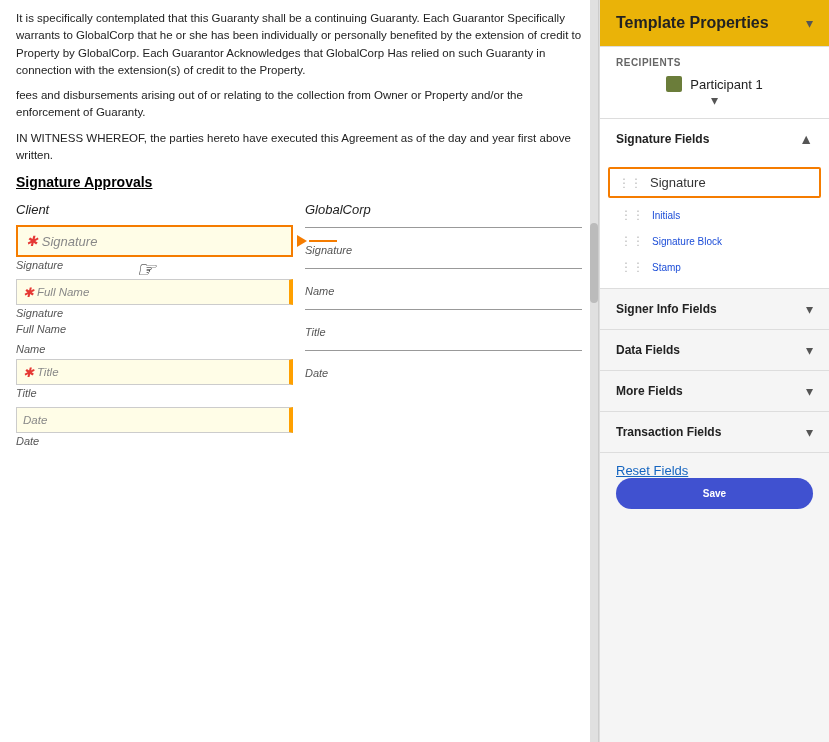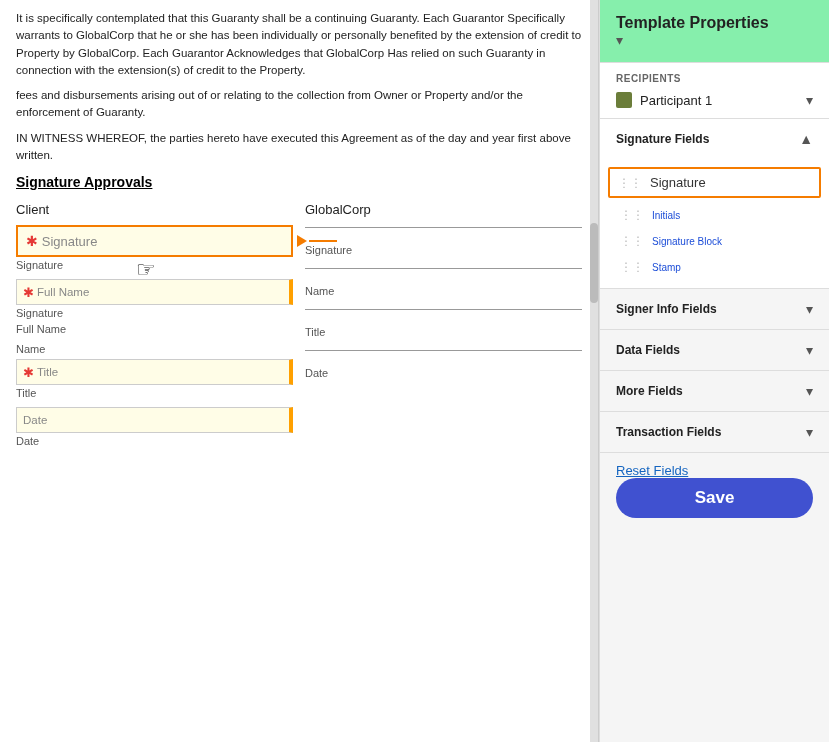--- a/index.html
+++ b/index.html
@@ -38,20 +38,21 @@
       font-size: 14px;
       font-weight: bold;
       text-decoration: underline;
       margin-bottom: 12px;
       margin-top: 4px;
     }
 
     .sig-columns {
       display: flex;
       gap: 12px;
+      font-style: italic;
     }
 
     .sig-col {
       flex: 1;
     }
 
     .col-header {
       font-size: 13px;
       font-weight: normal;
       margin-bottom: 8px;
@@ -115,25 +116,25 @@
       width: 230px;
       background: #f5f5f5;
       display: flex;
       flex-direction: column;
       border-left: 1px solid #ddd;
       overflow-y: auto;
     }
 
     .panel-header {
       display: flex;
+      align-items: center;
       justify-content: space-between;
       padding: 14px 16px 14px 16px;
-      background: #86efac;
+      background: #eab308;
       border-bottom: 1px solid #ddd;
-      flex-direction: column;
     }
 
     .panel-title {
       font-size: 16px;
       font-weight: bold;
       color: #222;
     }
 
     .chevron-icon {
       color: #555;
@@ -153,20 +154,21 @@
       color: #666;
       letter-spacing: 0.5px;
       margin-bottom: 8px;
     }
 
     .recipient-row {
       display: flex;
       align-items: center;
       justify-content: space-between;
       cursor: pointer;
+      flex-direction: column;
     }
 
     .recipient-info {
       display: flex;
       align-items: center;
       gap: 8px;
     }
 
     .recipient-swatch {
       width: 16px;
@@ -276,21 +278,21 @@
       display: block;
     }
 
     .save-btn {
       width: 100%;
       background: #4051d0;
       color: #fff;
       border: none;
       border-radius: 20px;
       padding: 10px 0;
-      font-size: 17px;
+      font-size: 10px;
       font-weight: bold;
       cursor: pointer;
     }
 
     
     .scroll-indicator {
       position: absolute;
       right: 0;
       top: 0;
       width: 8px;

